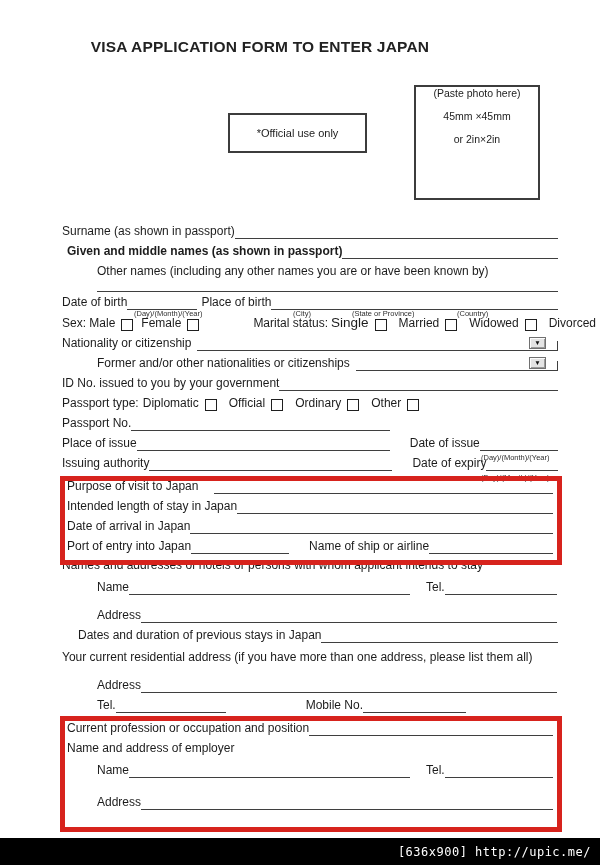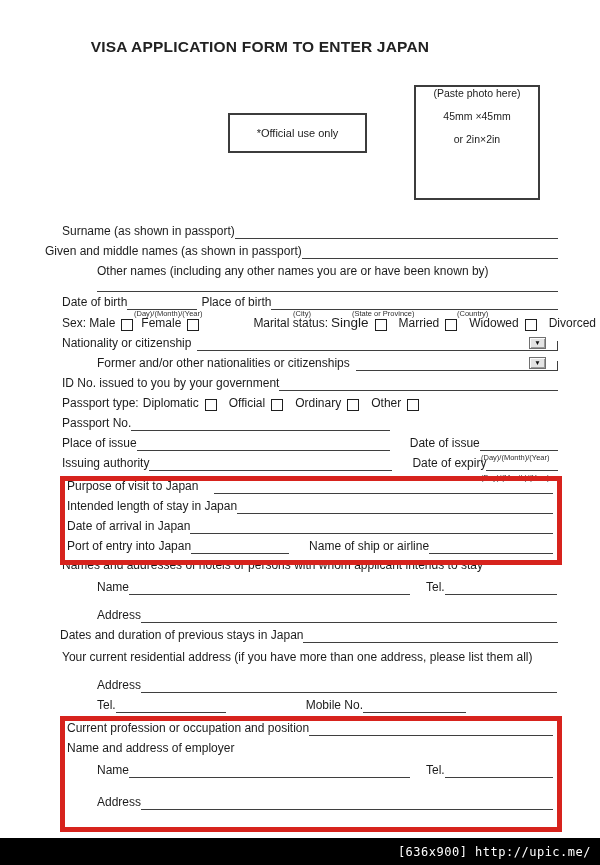--- a/index.html
+++ b/index.html
@@ -73,21 +73,21 @@
   <span>(Paste photo here)</span>
   <span>45mm ×45mm</span>
   <span>or 2in×2in</span>
 </div>
 
 <div class="row" style="top:224px;left:62px;right:42px;">
   <span class="lbl">Surname (as shown in passport)</span>
   <span class="line grow"></span>
 </div>
 
-<div class="row" style="top:244px;left:45px;right:42px;">
+<div class="row" style="top:244px;left:67px;right:42px;font-weight:bold;">
   <span class="lbl">Given and middle names (as shown in passport)</span>
   <span class="line grow"></span>
 </div>
 
 <div class="row" style="top:264px;left:97px;">
   <span class="lbl">Other names (including any other names you are or have been known by)</span>
 </div>
 <div class="row" style="top:277px;left:97px;right:42px;">
   <span class="line grow"></span>
 </div>
@@ -205,21 +205,21 @@
   <span class="line" style="width:281px;"></span>
   <span class="lbl" style="margin-left:16px;">Tel.</span>
   <span class="line grow"></span>
 </div>
 
 <div class="row" style="top:608px;left:97px;right:43px;">
   <span class="lbl">Address</span>
   <span class="line grow"></span>
 </div>
 
-<div class="row" style="top:628px;left:60px;right:42px;">
+<div class="row" style="top:628px;left:78px;right:42px;">
   <span class="lbl">Dates and duration of previous stays in Japan</span>
   <span class="line grow"></span>
 </div>
 
 <div class="row" style="top:650px;left:62px;">
   <span class="lbl">Your current residential address (if you have more than one address, please list them all)</span>
 </div>
 
 <div class="row" style="top:678px;left:97px;right:43px;">
   <span class="lbl">Address</span>

